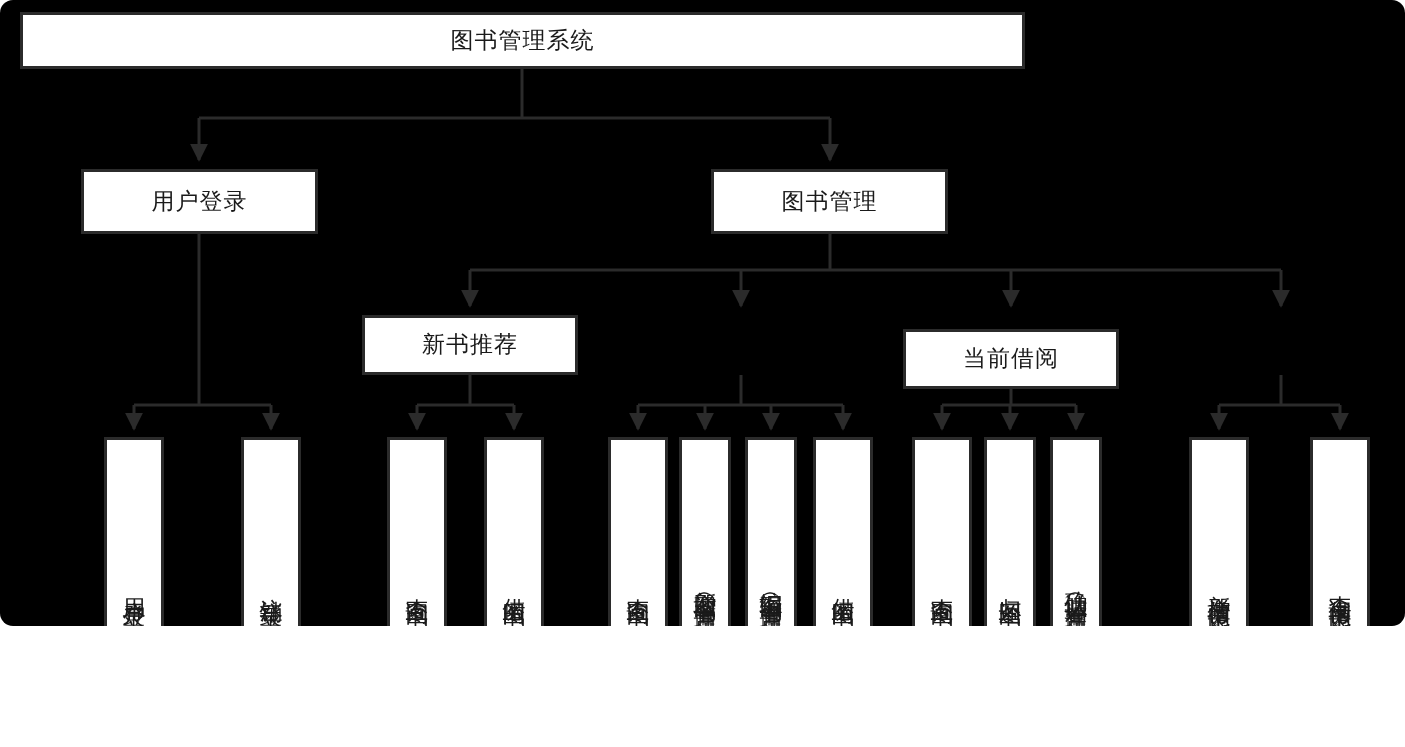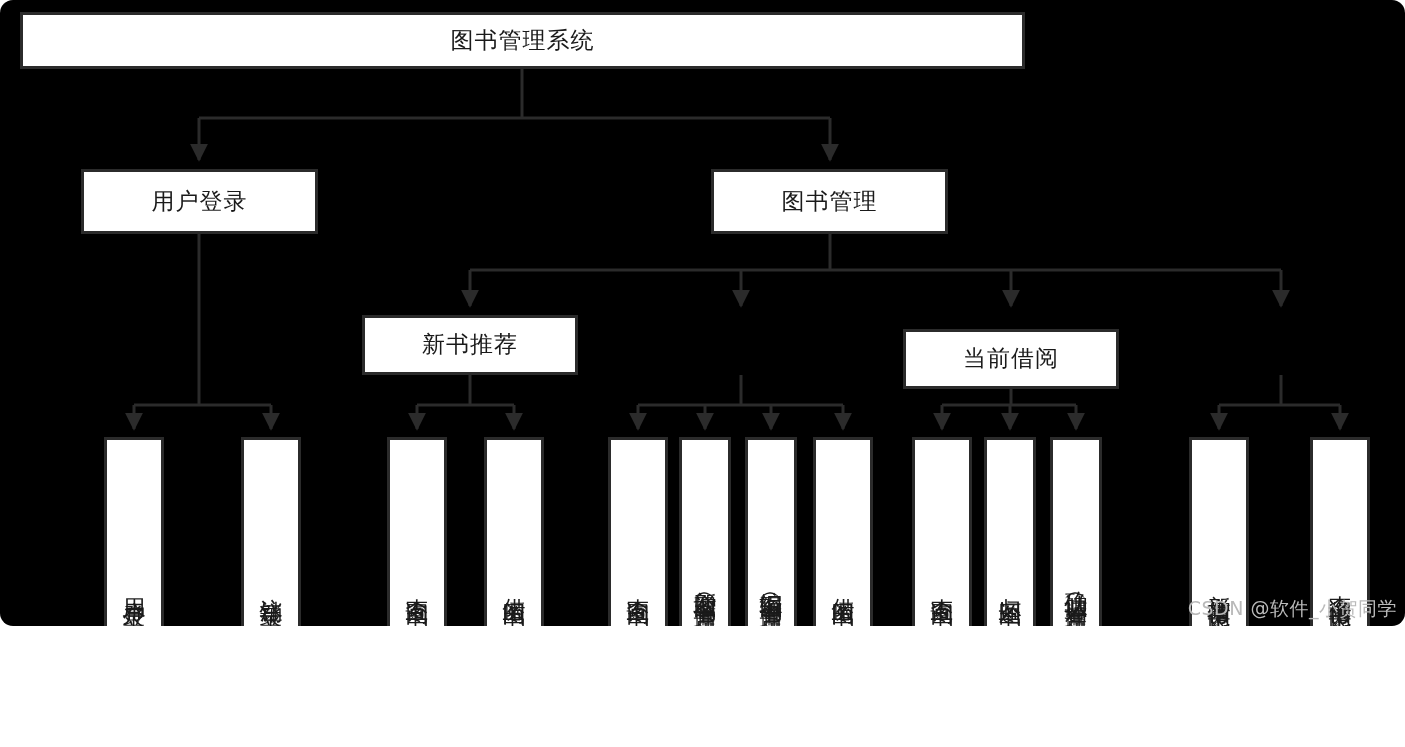--- a/index.html
+++ b/index.html
@@ -173,15 +173,14 @@
   <div class="node v" style="left:1050px; top:437px; width:52px; height:298px;">
     <span>确认归还（管理员）</span>
   </div>
   <div class="node v" style="left:1189px; top:437px; width:60px; height:298px;">
     <span>新增借阅记录</span>
   </div>
   <div class="node v" style="left:1310px; top:437px; width:60px; height:298px;">
     <span>查询借阅记录</span>
   </div>
 
-  <div class="watermark">CSDN @软件_小贺同学</div>
 
 </div>
 
 </body></html>

